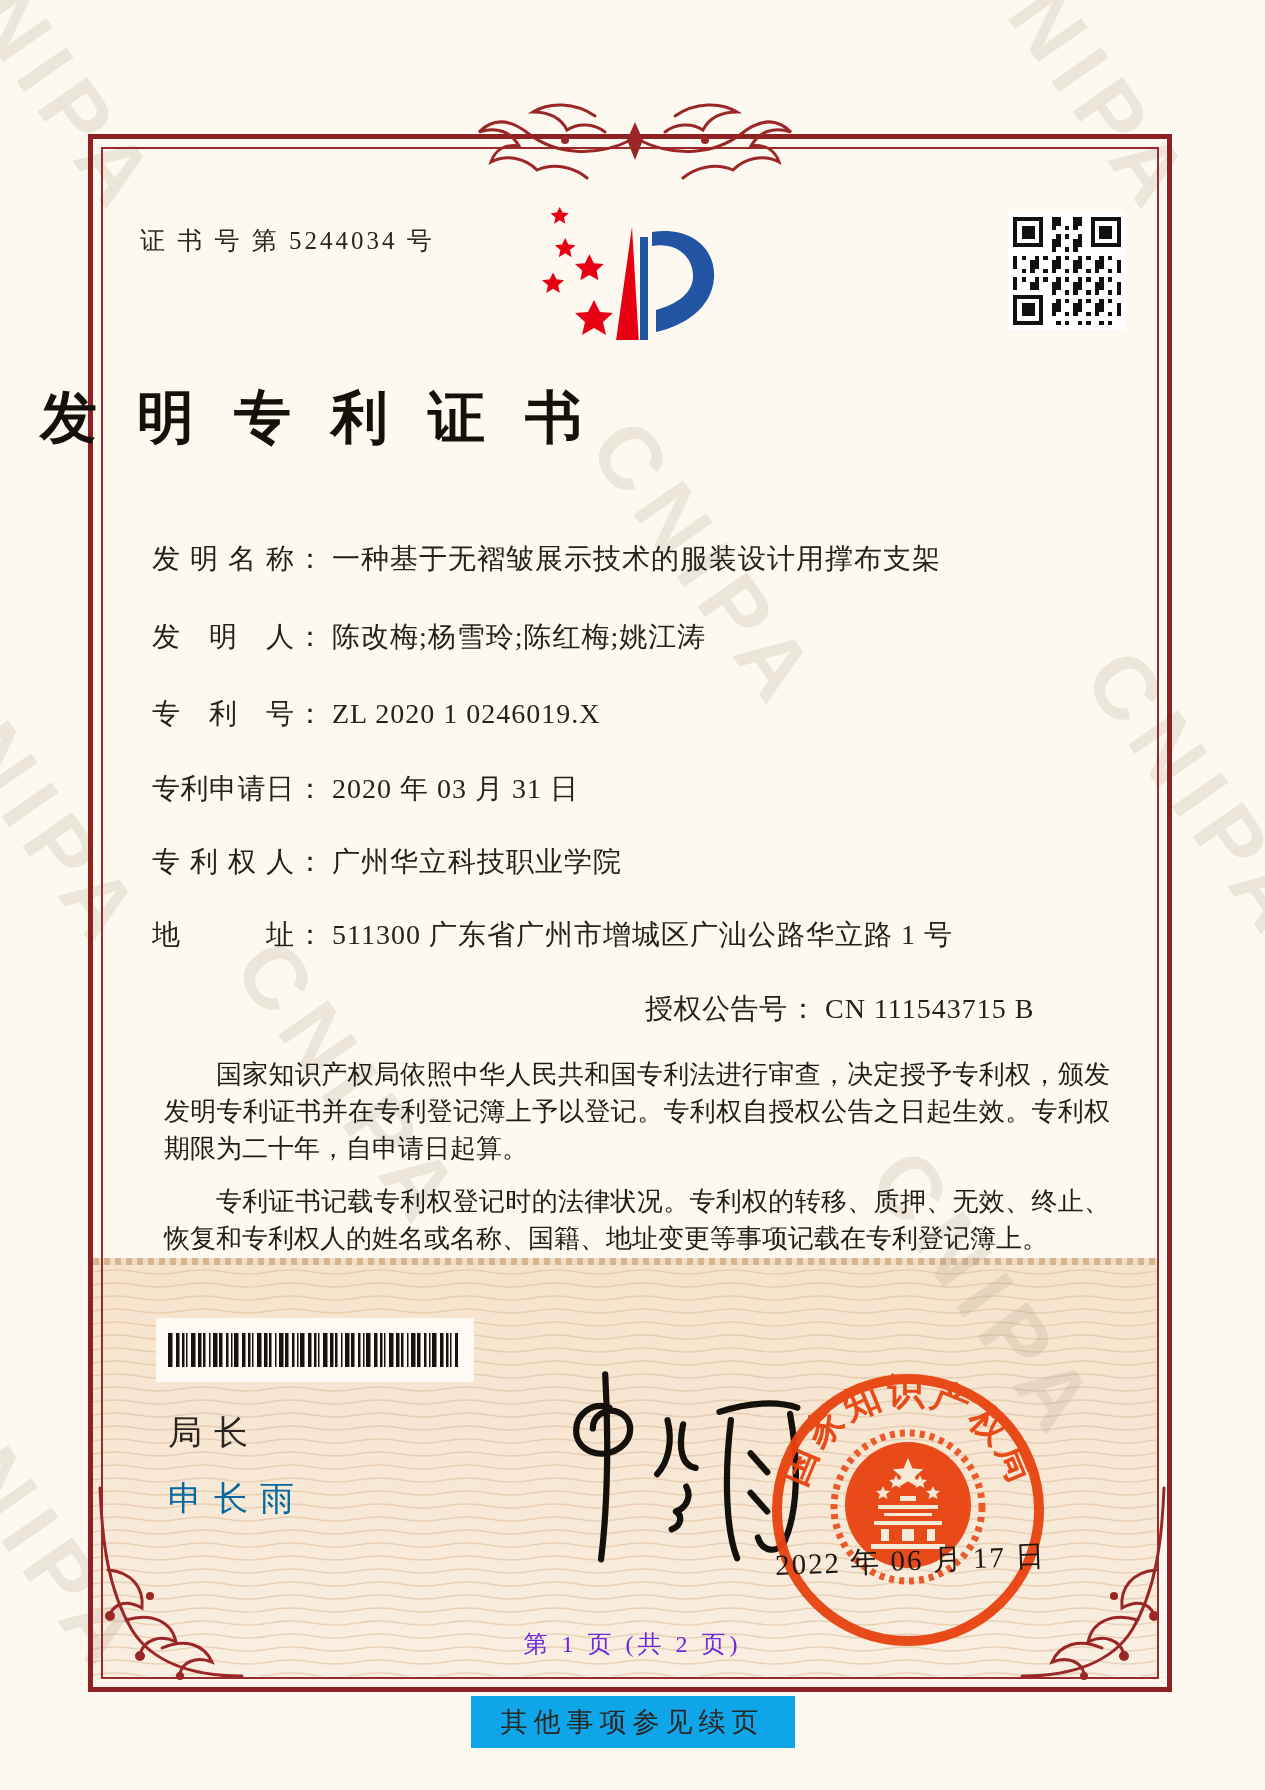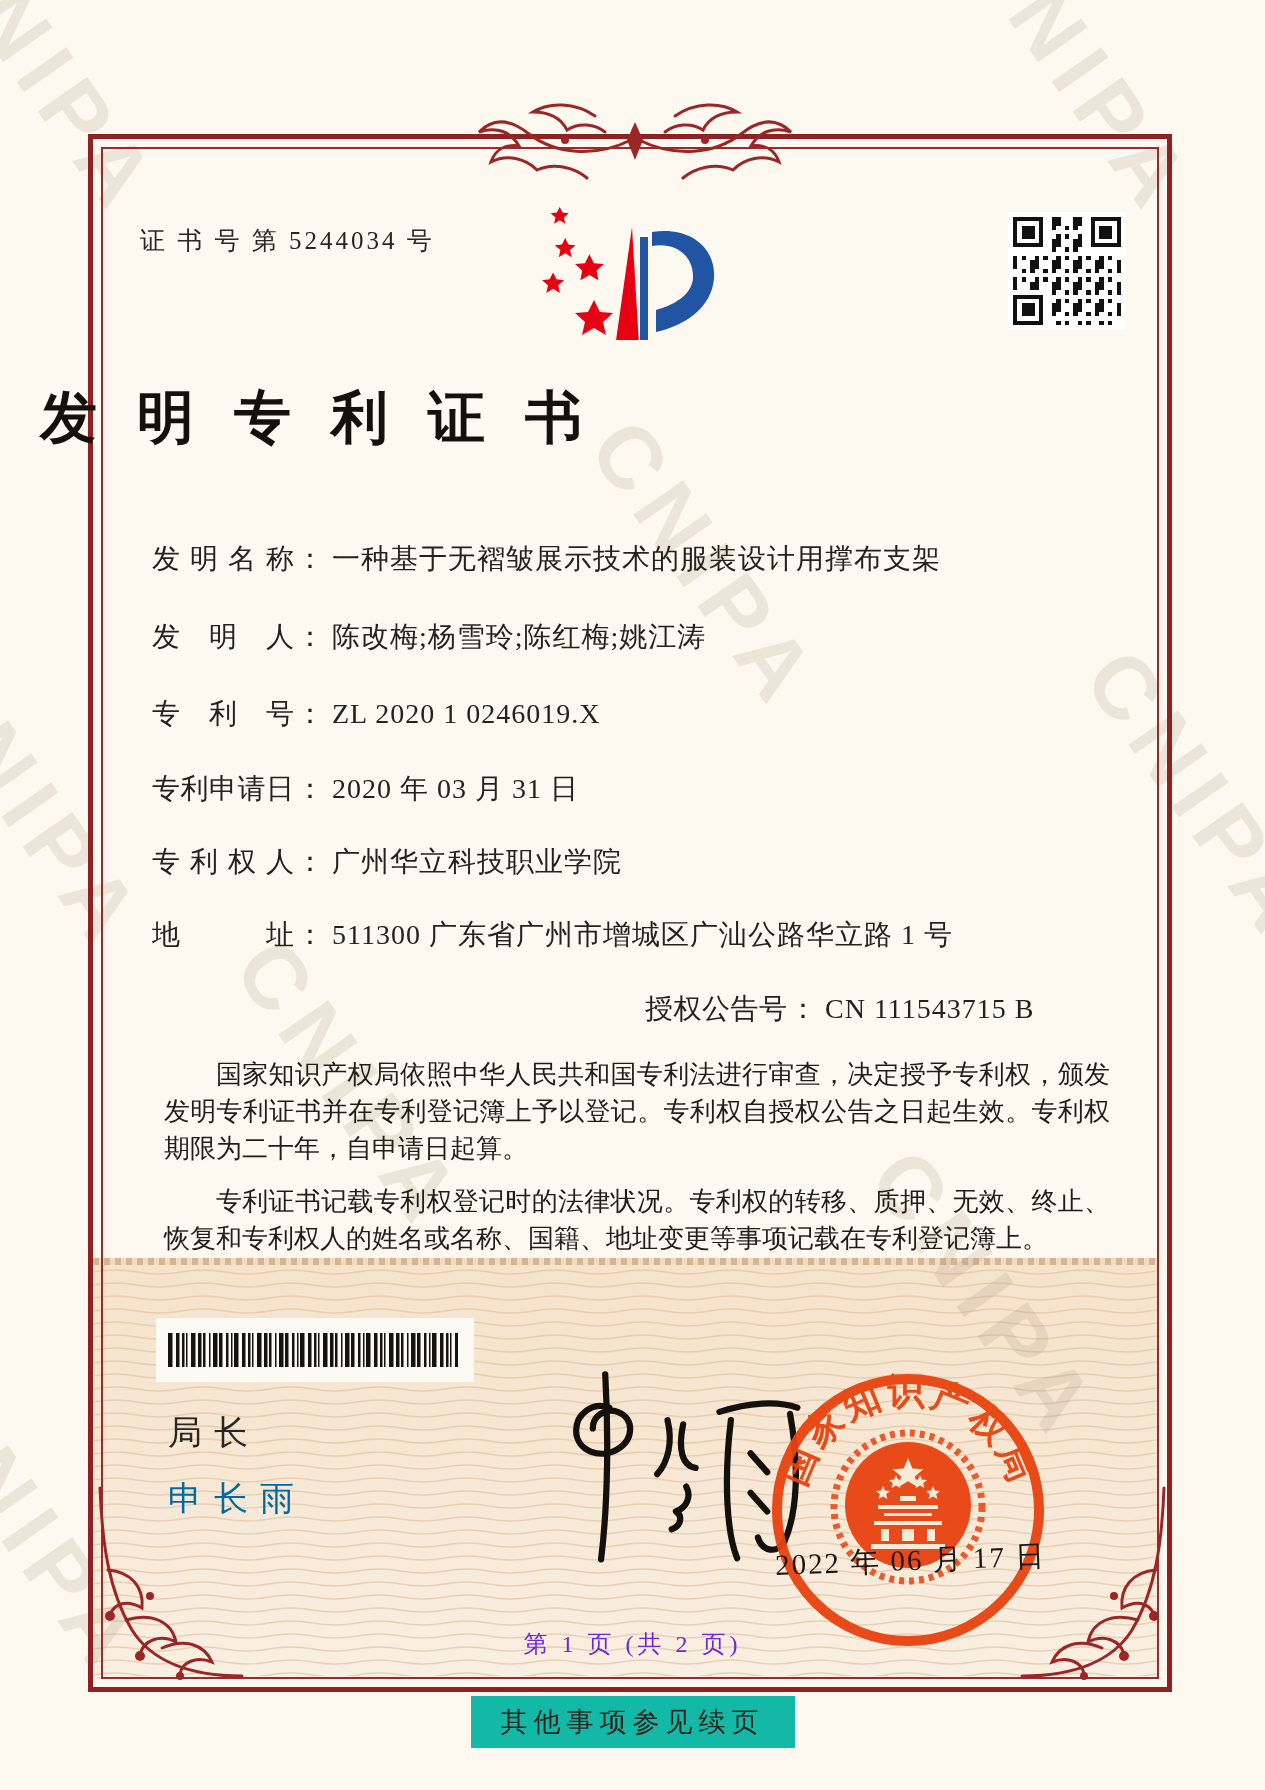--- a/index.html
+++ b/index.html
@@ -42,21 +42,21 @@
   .director-name{position:absolute;left:168px;top:1476px;font-family:"Liberation Sans","DejaVu Sans",sans-serif;
                  font-size:34px;letter-spacing:12px;z-index:5;color:#0369a1;}
   .signature{position:absolute;left:545px;top:1365px;z-index:5;}
   .signature path{fill:none;stroke:#14100c;stroke-width:6;stroke-linecap:round;stroke-linejoin:round;}
   
   .seal{position:absolute;left:763px;top:1365px;z-index:6;opacity:.95;}
   .seal-date{position:absolute;left:775px;top:1541px;width:280px;font-size:29px;letter-spacing:2px;
              transform:rotate(-2deg);color:#1b1713;z-index:7;white-space:nowrap;}
   .page-info{position:absolute;left:0;top:1628px;width:100%;text-align:center;font-size:24px;
              letter-spacing:4px;z-index:5;color:#6d28d9;}
-  .footer-note{position:absolute;left:50%;transform:translateX(-50%);top:1696px;background:#14b8a6;
+  .footer-note{position:absolute;left:50%;transform:translateX(-50%);top:1696px;background:#0ea5e9;
                padding:8px 30px;font-size:27px;letter-spacing:6px;z-index:5;color:#2a251f;white-space:nowrap;}
   .ornament{z-index:4;position:absolute;}
   .ornament path{fill:none;stroke:#9b2626;stroke-width:3;stroke-linecap:round;}
   .ornament .f{fill:#9b2626;stroke:none;}
 </style>
 </head>
 <body>
 
 <div class="page">
 

